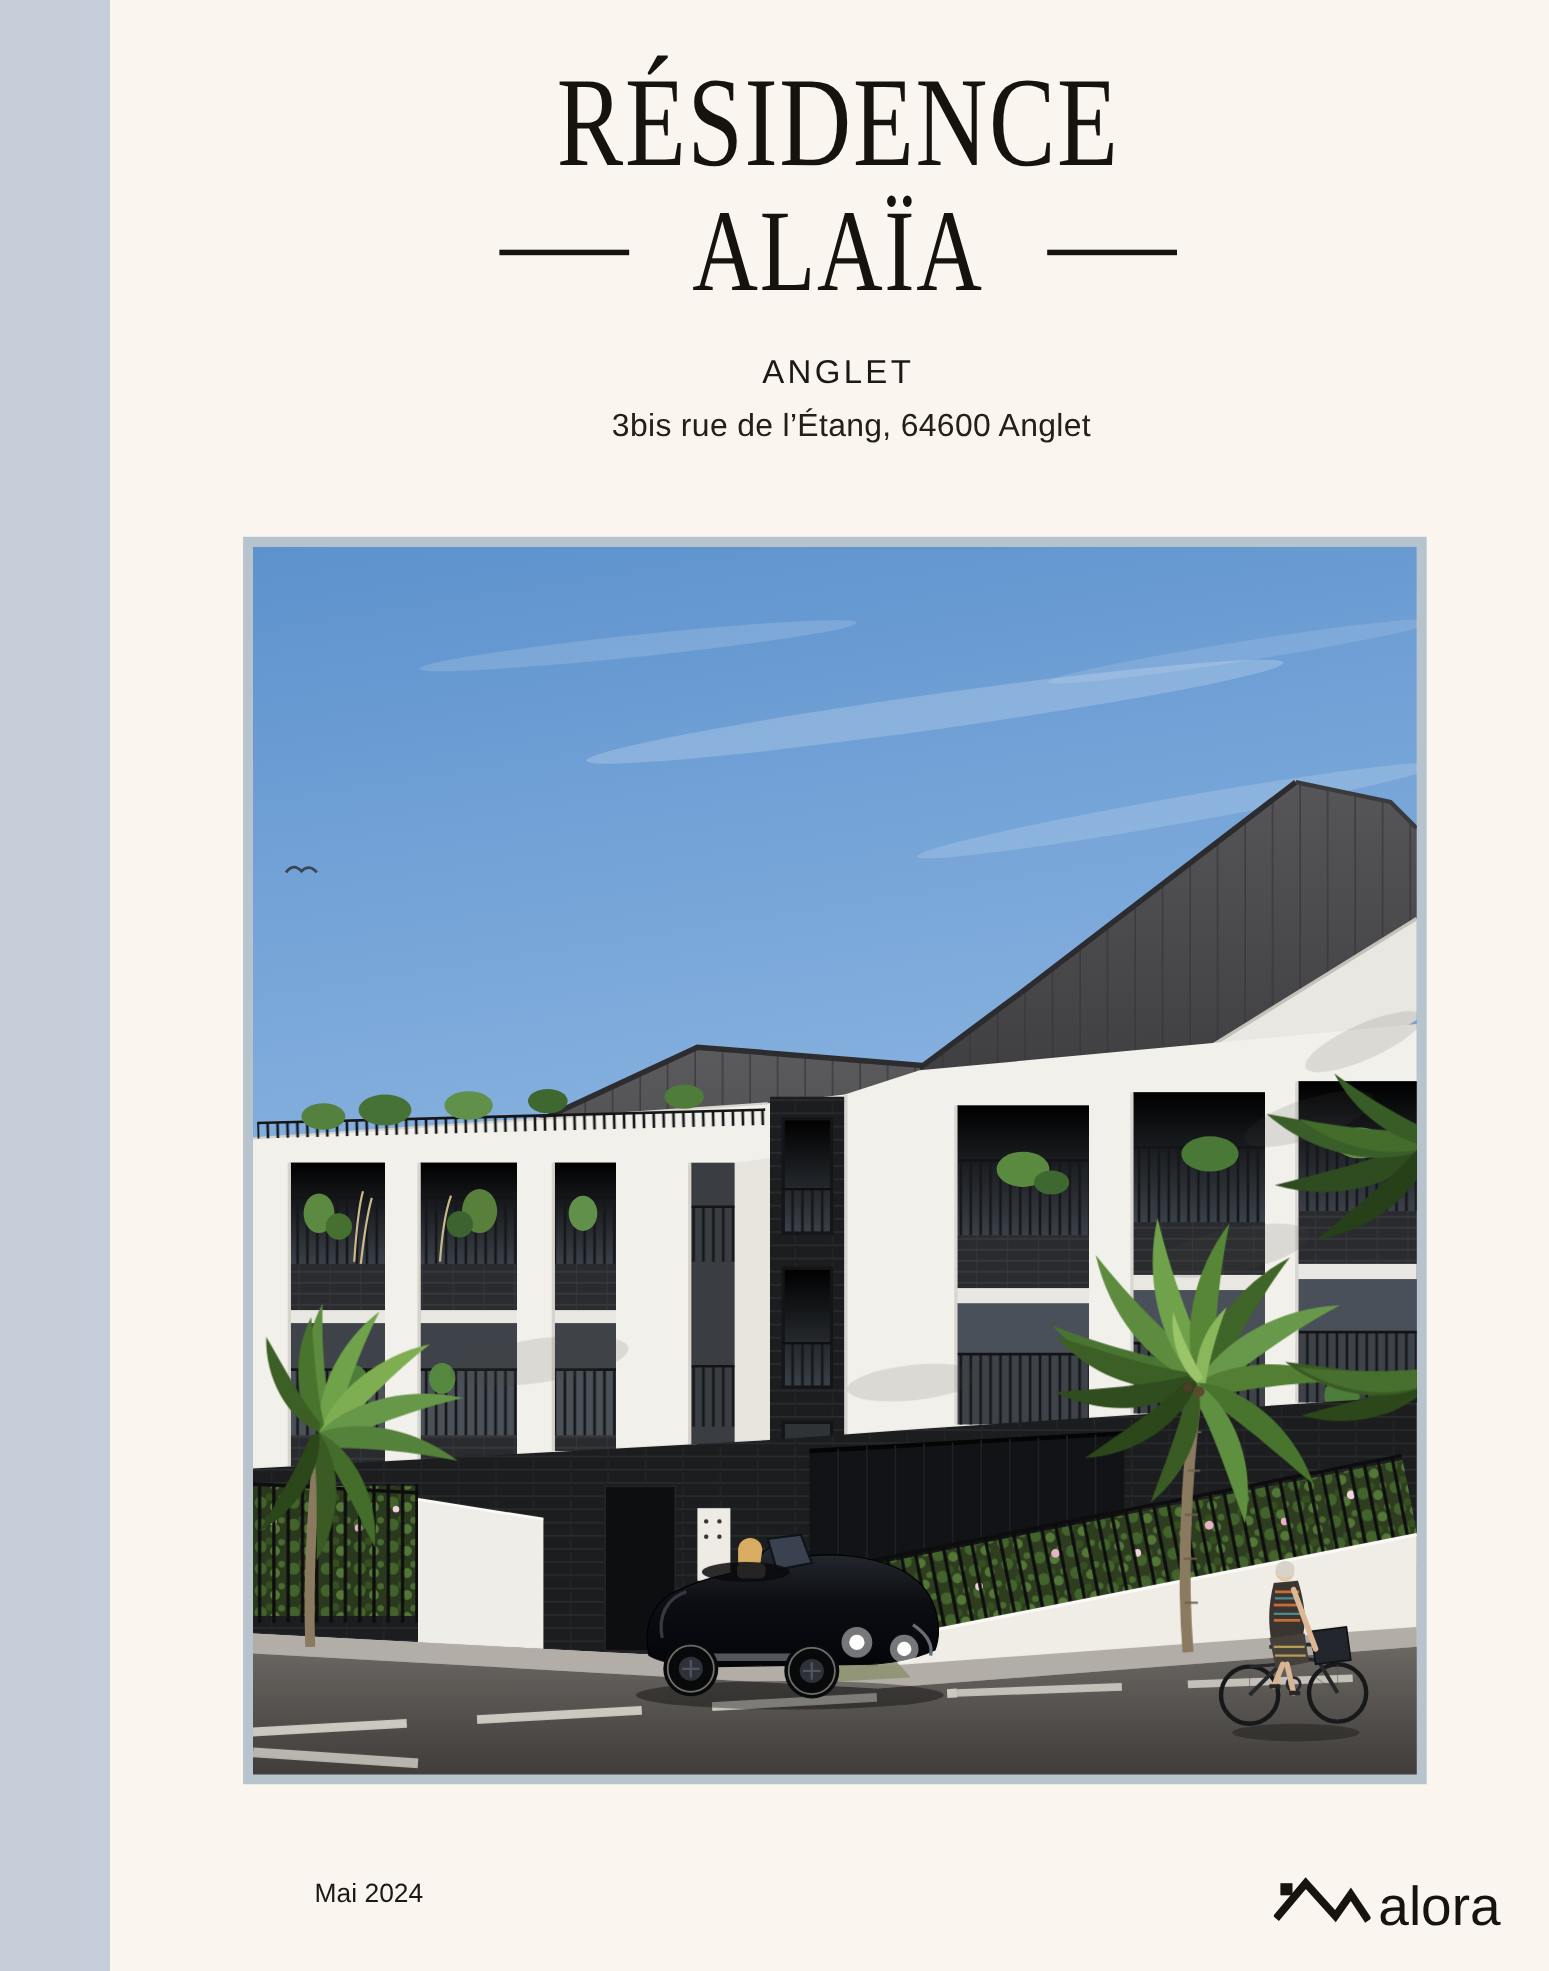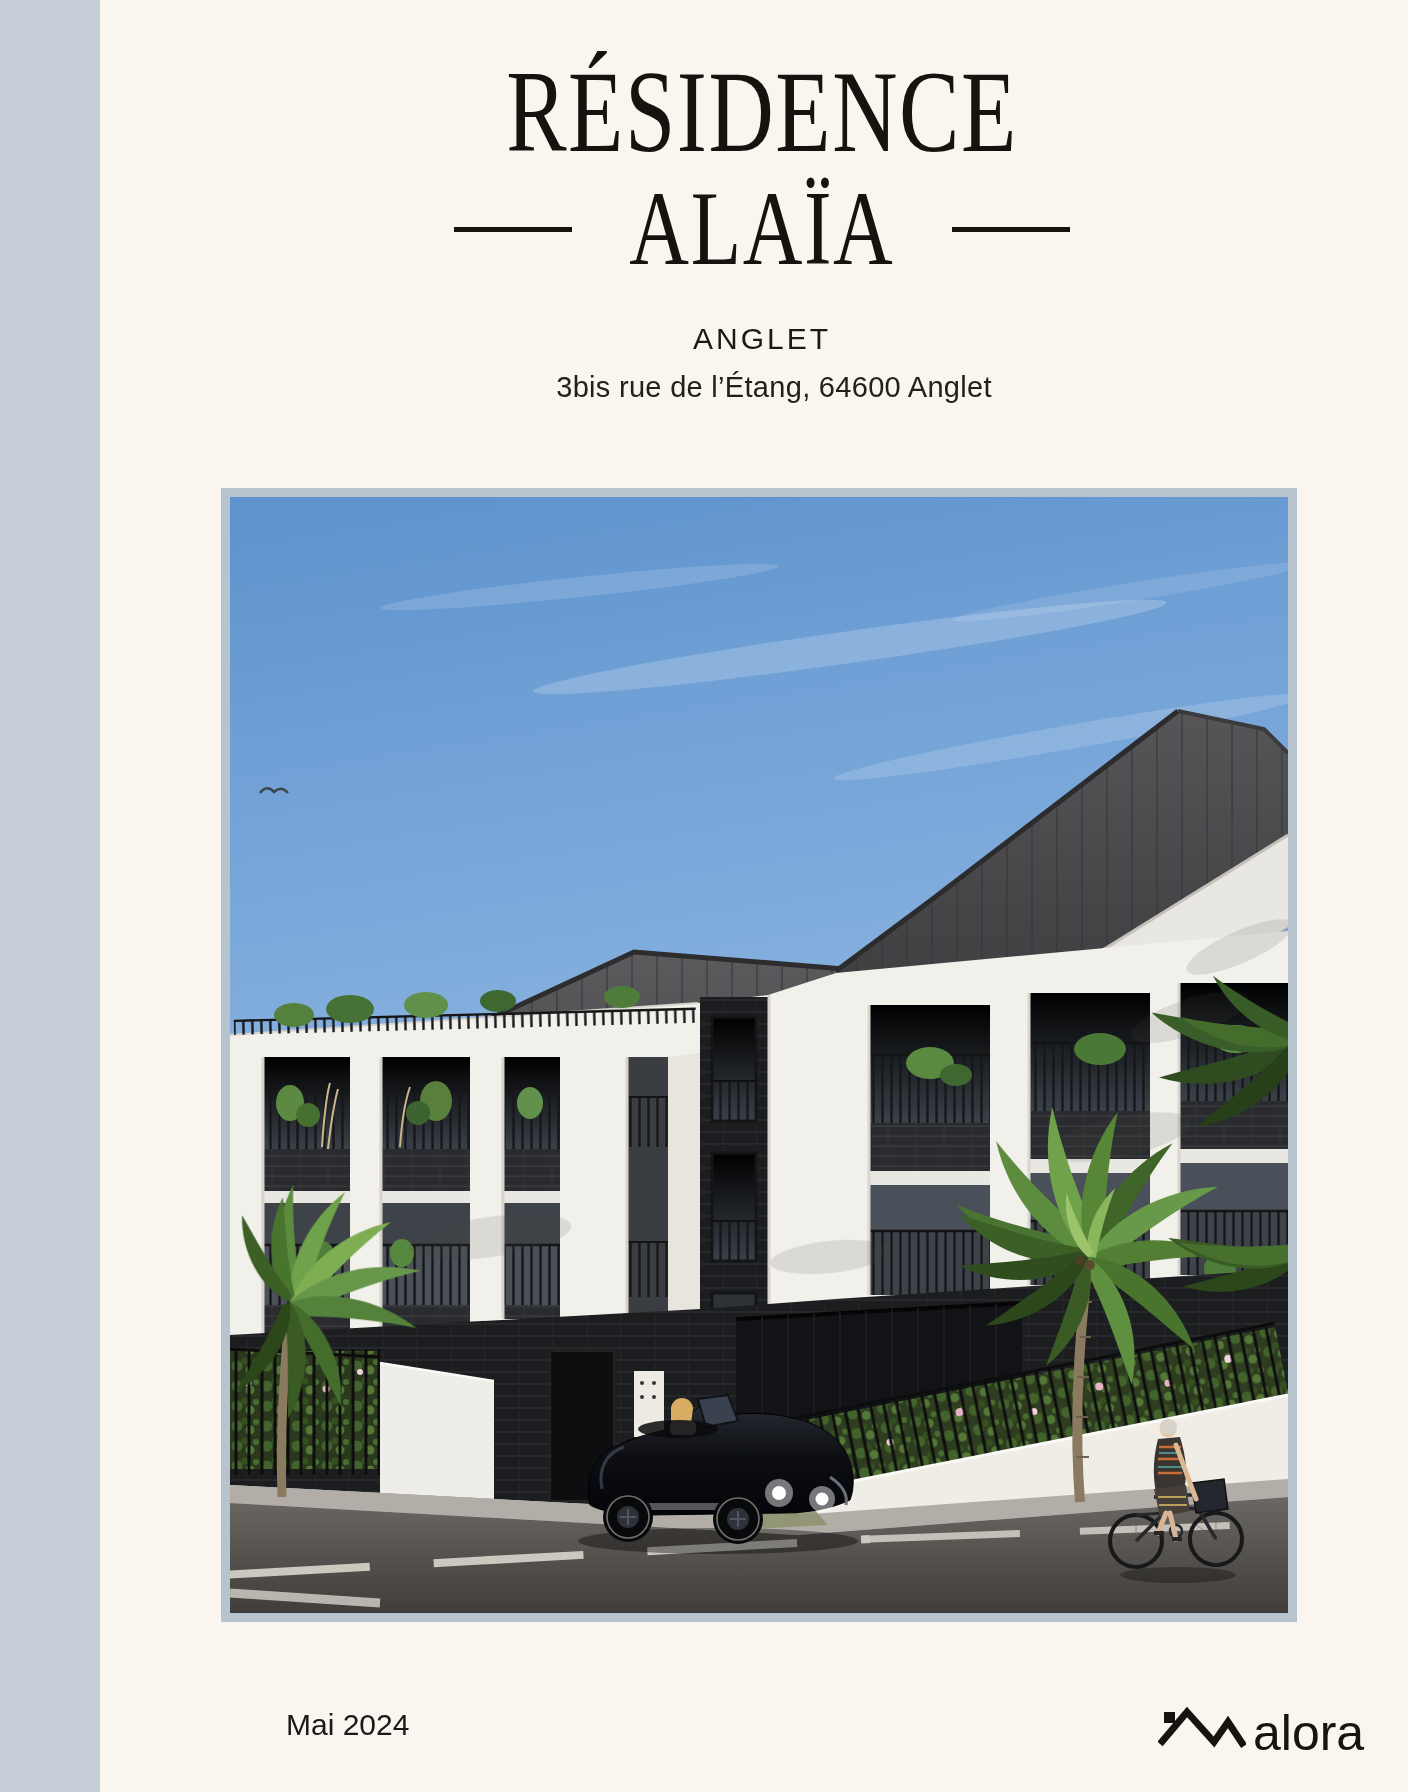--- a/index.html
+++ b/index.html
@@ -11,21 +11,21 @@
           transform:scaleX(.78);transform-origin:center;white-space:nowrap;color:#16130f;}
   .title-row{display:flex;align-items:center;justify-content:center;gap:20px;margin-top:4px;height:110px;}
   .rule{width:118px;height:5px;background:#16130f;}
   .title2{font-family:"Liberation Serif",serif;font-size:106px;line-height:1;letter-spacing:2px;
           transform:scaleX(.78);transform-origin:center;white-space:nowrap;color:#16130f;}
   .city{margin-top:38px;font-size:30px;letter-spacing:3px;font-weight:400;color:#1c1814;}
   .address{margin-top:15px;font-size:29px;letter-spacing:.3px;color:#242019;padding-left:24px;}
   .hero{position:absolute;left:221px;top:488px;width:1076px;height:1134px;background:#b8c4cd;
         padding:9px;box-sizing:border-box;margin:0;}
   .hero svg{display:block;width:1058px;height:1116px;}
-  .date{position:absolute;left:286px;top:1708px;font-size:30px;color:#1b1917;}
+  .date{position:absolute;left:286px;top:1708px;font-size:24px;color:#1b1917;}
   .brand{position:absolute;left:1158px;top:1700px;display:flex;align-items:flex-end;gap:7px;}
   .brand-text{font-size:50px;font-weight:400;letter-spacing:0;line-height:.82;color:#17130f;}
   .brand-icon{margin-bottom:2px;}
 </style>
 </head>
 <body>
 
 <div class="page">
   <div class="stripe"></div>
 

